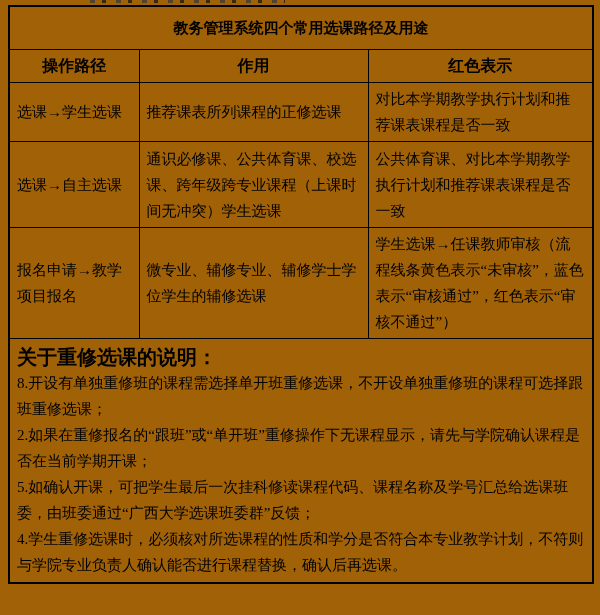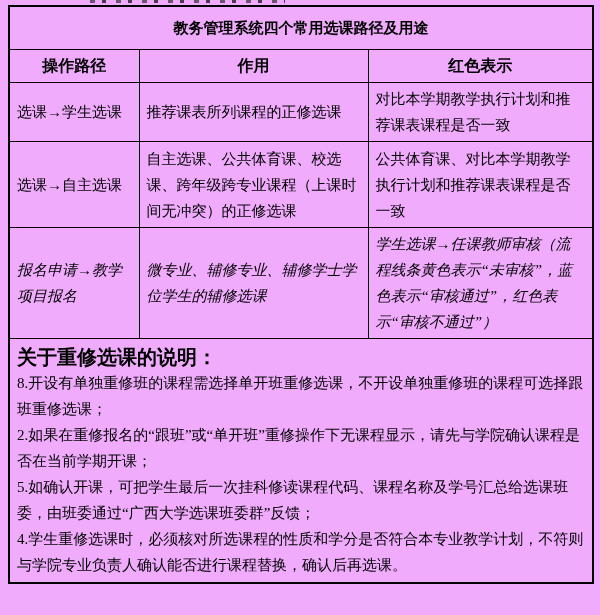--- a/index.html
+++ b/index.html
@@ -1,19 +1,19 @@
 <!DOCTYPE html>
 <html><head>
 <meta charset="utf-8">
 <style>
   html,body{margin:0;padding:0;background:#ffffff;}
   .page{
     position:relative;
     width:600px;height:615px;
-    background:#f0abfc;
+    background:#a16207;
     font-family:"Liberation Serif","DejaVu Serif",serif;
     color:#000;
     overflow:hidden;
   }
   
   .cropped-strip{
     position:absolute;top:0;left:90px;width:195px;height:3px;
     background:repeating-linear-gradient(90deg,#3a3a3a 0 5px,transparent 5px 12px,#161616 12px 16px,transparent 16px 26px);
     opacity:.75;
   }
@@ -44,21 +44,21 @@
   .header-row td{
     height:26px;
     text-align:center;
     font-weight:bold;
     font-size:16px;
     font-family:Liberation Serif, serif;
   }
   tr.r1 td{height:49px;}
   tr.r2 td{height:79px;}
   tr.r3 td{height:51px;}
-  tr.r4 td{height:102px;font-style:italic;}
+  tr.r4 td{height:102px;}
   .notes-cell{
     height:237px;
     vertical-align:top;
     padding:4px 8px 4px 8px;
     line-height:27px;
   }
   .notes-heading{
     font-weight:bold;
     font-size:20px;
   }
@@ -92,21 +92,21 @@
     </tr>
 
     <tr class="r1">
       <td>选课→学生选课</td>
       <td>推荐课表所列课程的正修选课</td>
       <td>对比本学期教学执行计划和推荐课表课程是否一致</td>
     </tr>
 
     <tr class="r2">
       <td>选课→自主选课</td>
-      <td>自主选课、公共体育课、校选课、跨年级跨专业课程（上课时间无冲突）的正修选课</td>
+      <td>通识必修课、公共体育课、校选课、跨年级跨专业课程（上课时间无冲突）学生选课</td>
       <td>公共体育课、对比本学期教学执行计划和推荐课表课程是否一致</td>
     </tr>
 
 
     <tr class="r4">
       <td>报名申请→教学项目报名</td>
       <td>微专业、辅修专业、辅修学士学位学生的辅修选课</td>
       <td>学生选课→任课教师审核（流程线条黄色表示“未审核”，蓝色表示“审核通过”，红色表示“审核不通过”）</td>
     </tr>
 

